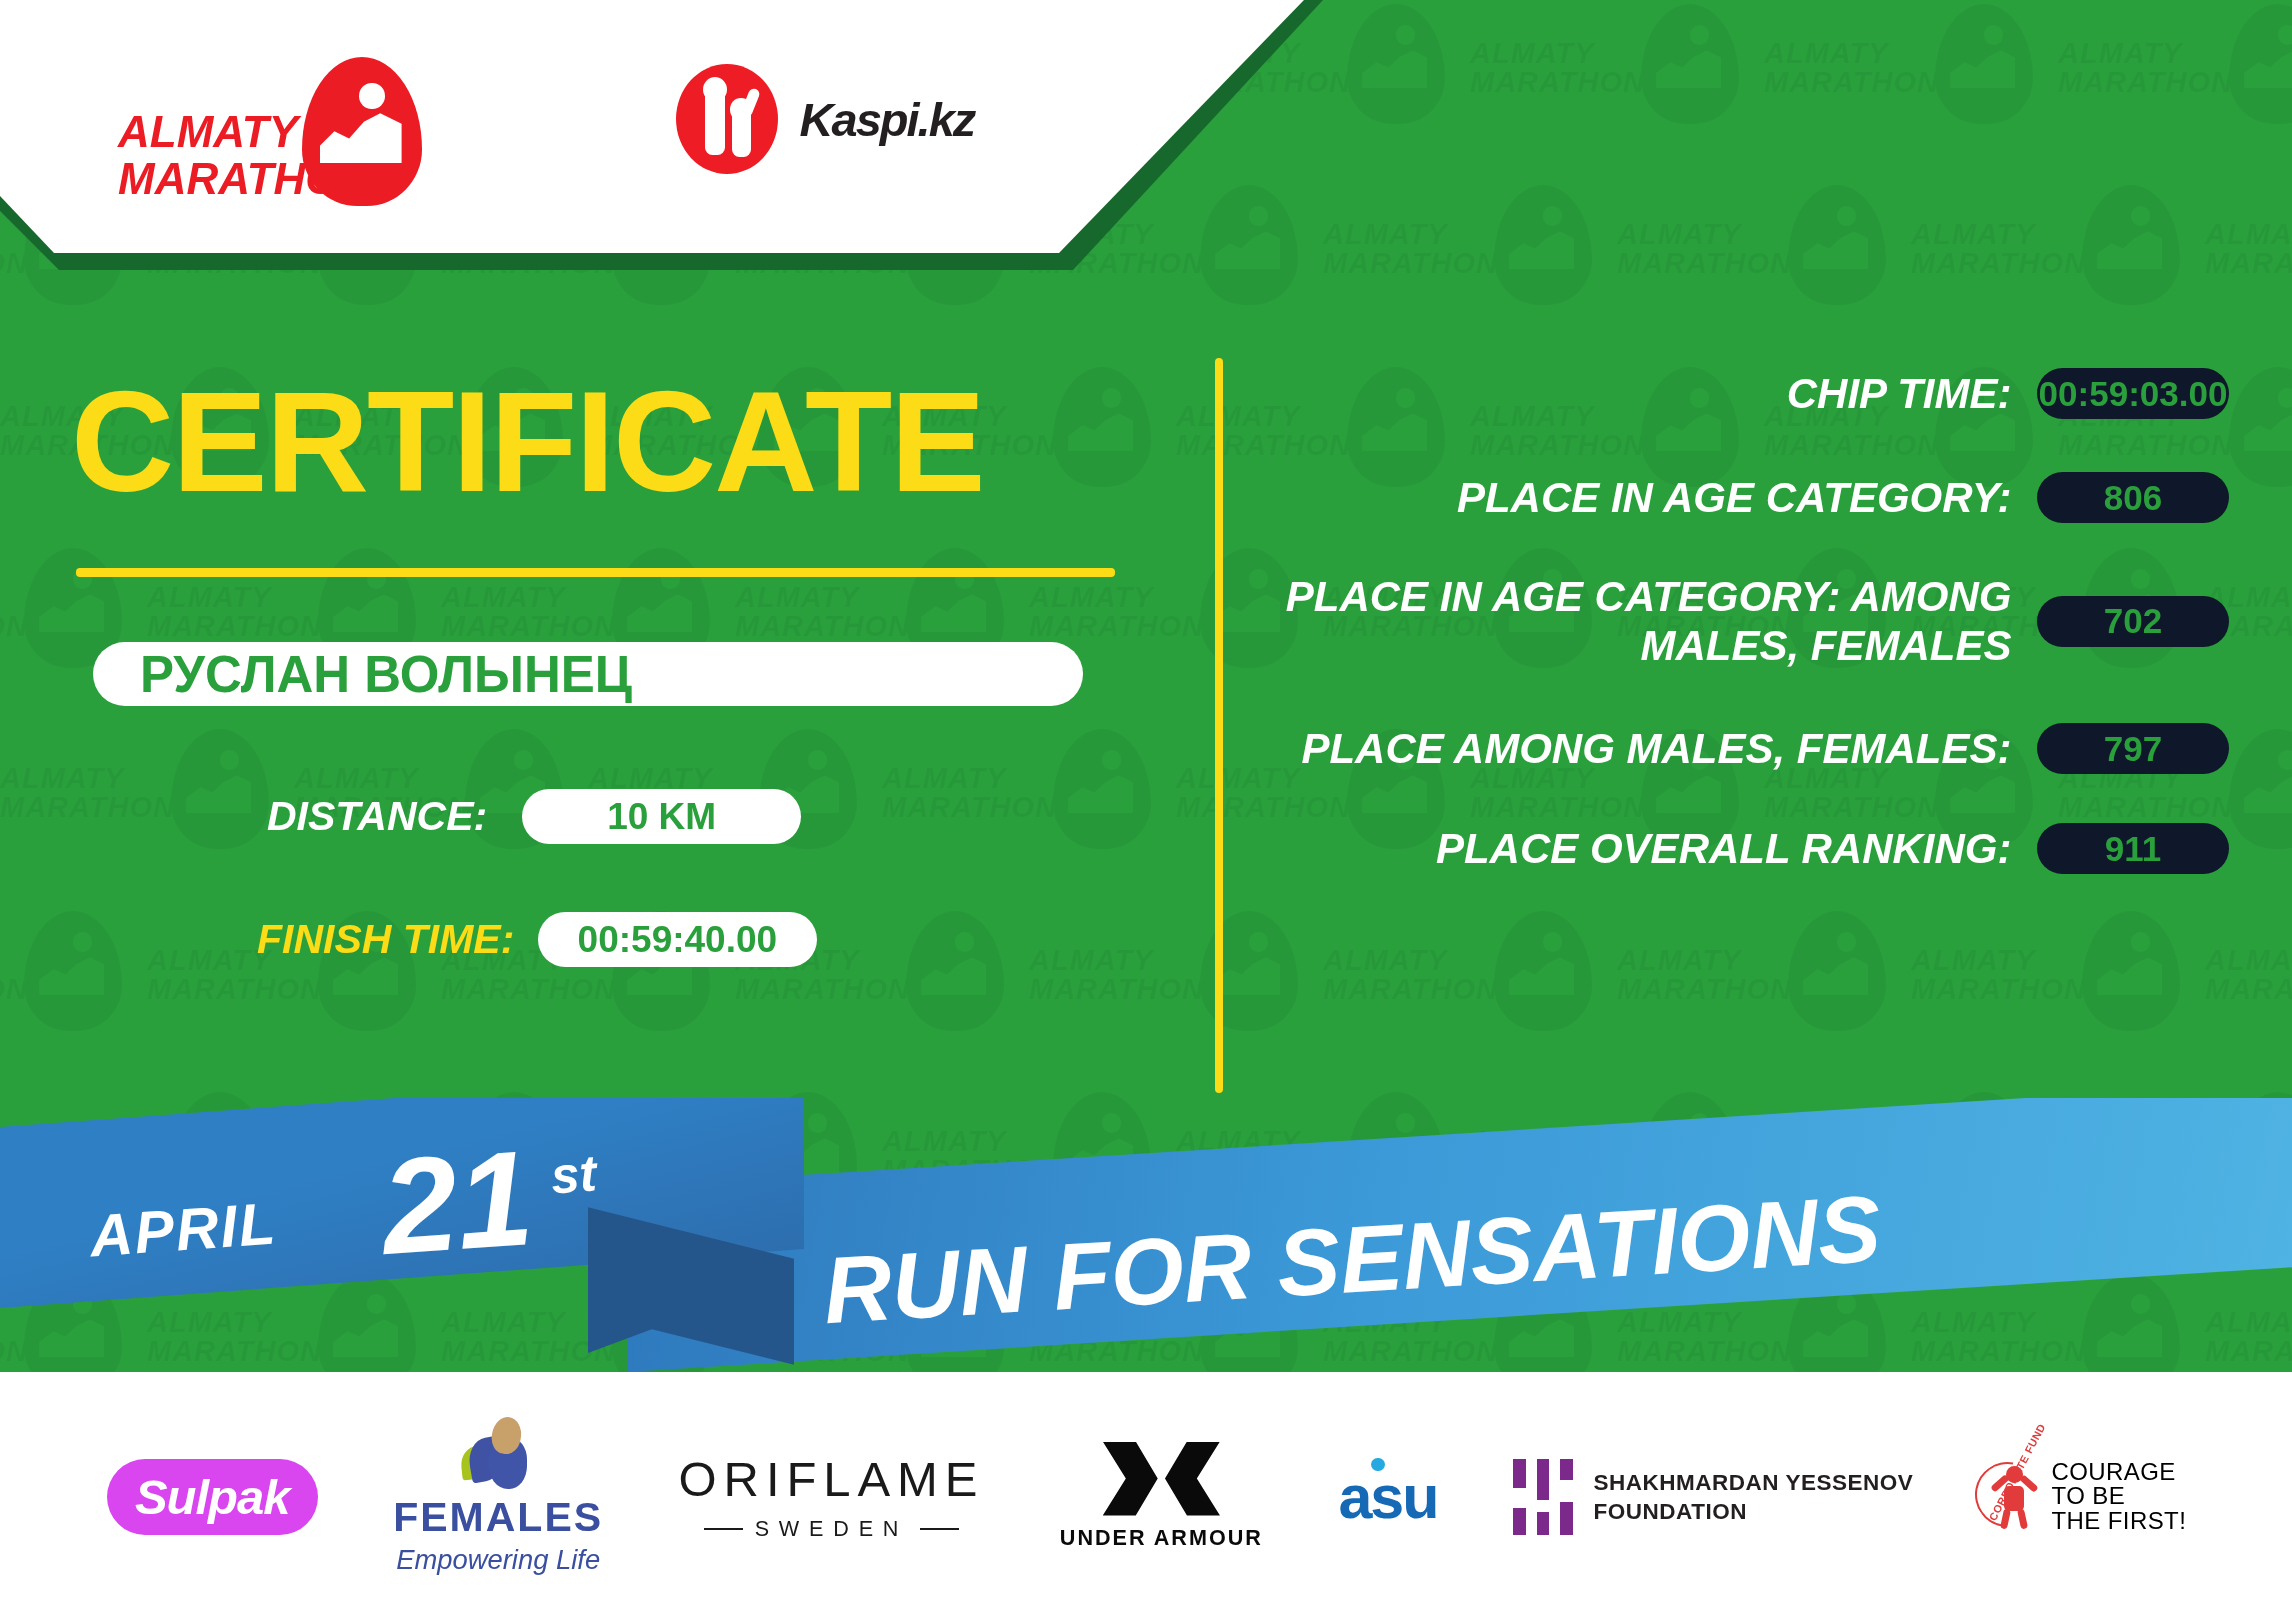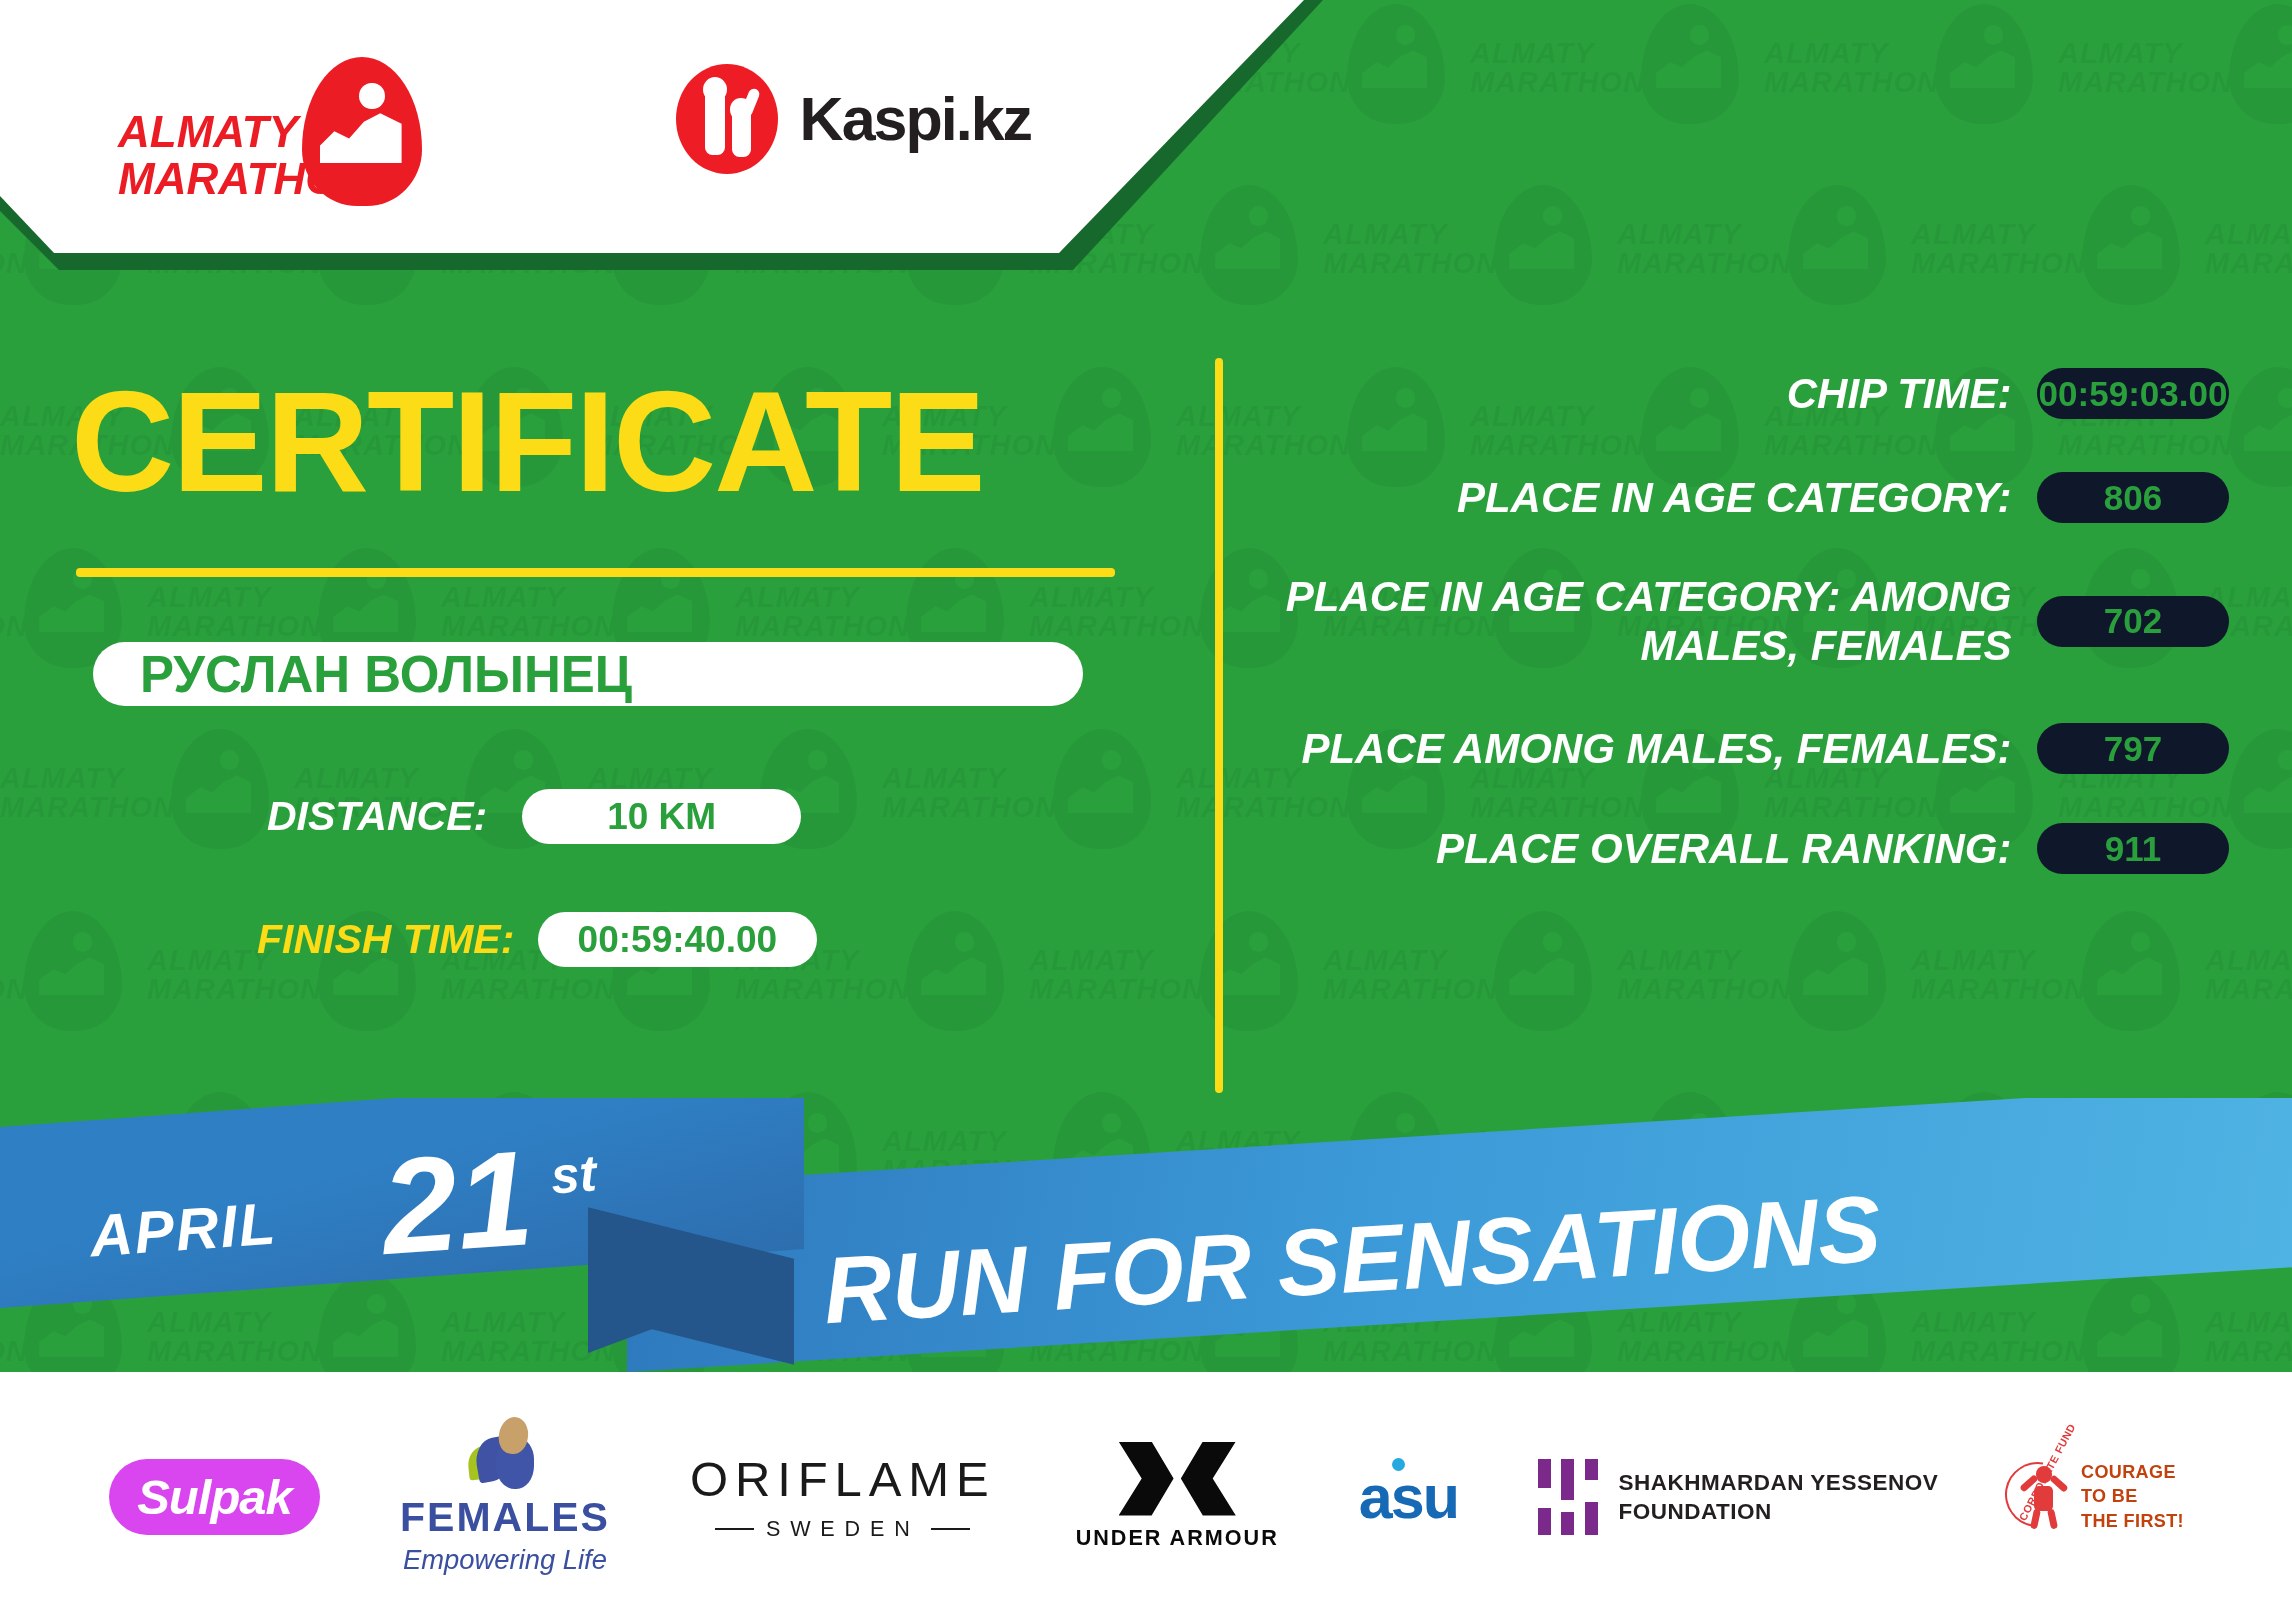--- a/index.html
+++ b/index.html
@@ -115,21 +115,21 @@
   }
   .kaspi-f2b {
     position:absolute; left:54px; top:37px; width:21.6px; height:22.5px;
     background:#fff; border-radius:50%;
   }
   .kaspi-arm {
     position:absolute; left:69px; top:27.4px; width:10.8px; height:29px;
     background:#fff; border-radius:5.9px; transform:rotate(22deg);
   }
   .kaspi-word {
-    font-size:61px; font-weight:bold; color:#231f20; letter-spacing:-2px;
+    font-size:47px; font-weight:bold; color:#231f20; letter-spacing:-2px;font-style:italic;
   }
 
   
   .cert-title {
     position:absolute; left:71px; top:368px;
     font-size:143px; font-weight:bold; color:#fbdc16;
     letter-spacing:-2px; line-height:147px;
   }
   .title-rule {
     position:absolute; left:76px; top:568px;
@@ -322,21 +322,21 @@
     border-right-color:transparent; border-bottom-color:transparent;
     transform:rotate(-35deg);
   }
   .cf-person { position:relative; width:51px; height:65px; }
   .cf-head { position:absolute; left:17.6px; top:2px; width:16.7px; height:16.7px; border-radius:50%; background:#e23b3b; }
   .cf-body { position:absolute; left:15.7px; top:21.6px; width:19.6px; height:25.5px; background:#e23b3b; border-radius:4.9px; }
   .cf-arm1 { position:absolute; left:1px; top:15.7px; width:19.6px; height:6.9px; background:#e23b3b; border-radius:3.9px; transform:rotate(-42deg); }
   .cf-arm2 { position:absolute; right:1px; top:15.7px; width:19.6px; height:6.9px; background:#e23b3b; border-radius:3.9px; transform:rotate(42deg); }
   .cf-leg1 { position:absolute; left:13.7px; top:45px; width:6.9px; height:19.6px; background:#e23b3b; border-radius:3.9px; transform:rotate(12deg); }
   .cf-leg2 { position:absolute; right:13.7px; top:45px; width:6.9px; height:19.6px; background:#e23b3b; border-radius:3.9px; transform:rotate(-12deg); }
-  .cf-txt { color:#c2410c; font-size:18px; font-weight:bold; line-height:24.5px; letter-spacing:0.4px; }
+  .cf-txt { color:#000000; font-size:24px; font-weight:normal; line-height:24.5px; letter-spacing:0.4px; }
   .cf-mini { position:absolute; left:-25.5px; top:5.9px; color:#e23b3b; font-size:10.8px; font-weight:bold;
              transform:rotate(-62deg); white-space:nowrap; letter-spacing:0.5px; }
 </style>
 </head>
 <body>
 
 <div class="cert">
 
   <div class="watermark" id="watermark-layer">
       <div class="wm-cell" style="left: 0px; top: 0px;">

